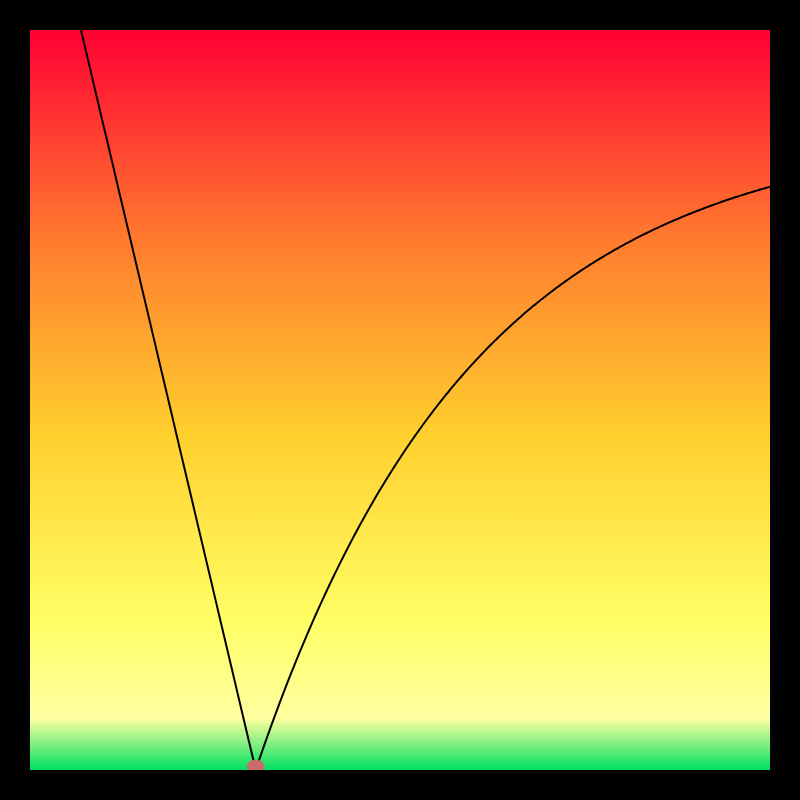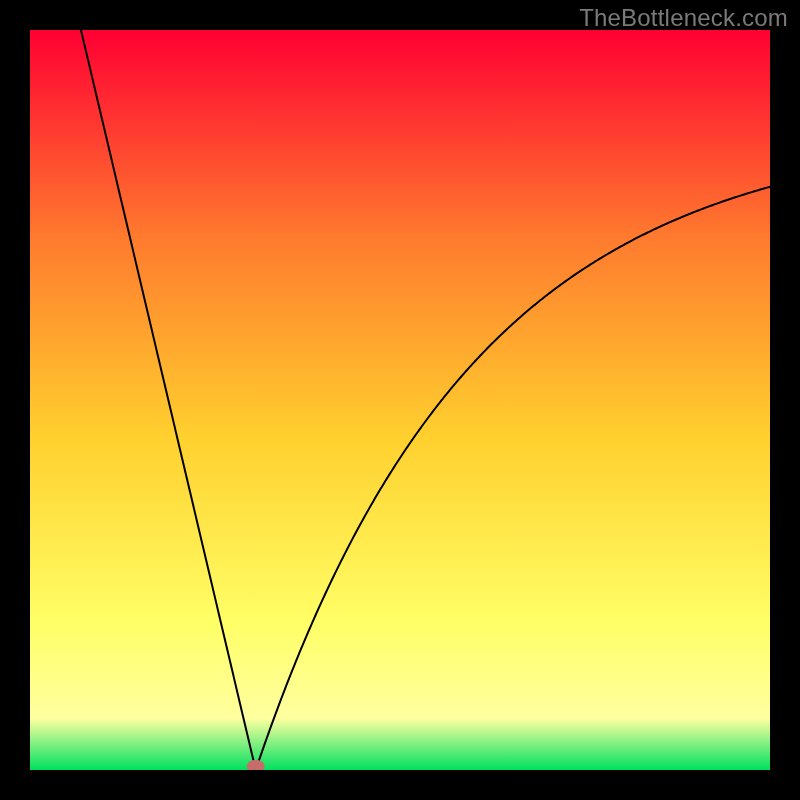--- a/index.html
+++ b/index.html
@@ -31,21 +31,20 @@
     color: #7a7a7a;
     font-size: 24px;
     font-weight: 500;
     letter-spacing: 0.2px;
   }
 </style>
 </head>
 <body>
 
 <div class="stage">
-  <div class="watermark">TheBottleneck.com</div>
   <svg class="plot" viewBox="0 0 740 740" preserveAspectRatio="none">
     <defs>
       <linearGradient id="bg-grad" x1="0" y1="0" x2="0" y2="1">
         <stop id="g0" offset="0%" stop-color="#ff0033"></stop>
         <stop id="g1" offset="28%" stop-color="#ff7a2e"></stop>
         <stop id="g2" offset="55%" stop-color="#ffd02e"></stop>
         <stop id="g3" offset="80%" stop-color="#ffff66"></stop>
         <stop id="g4" offset="93%" stop-color="#ffffa0"></stop>
         <stop id="g5" offset="100%" stop-color="#00e060"></stop>
       </linearGradient>

